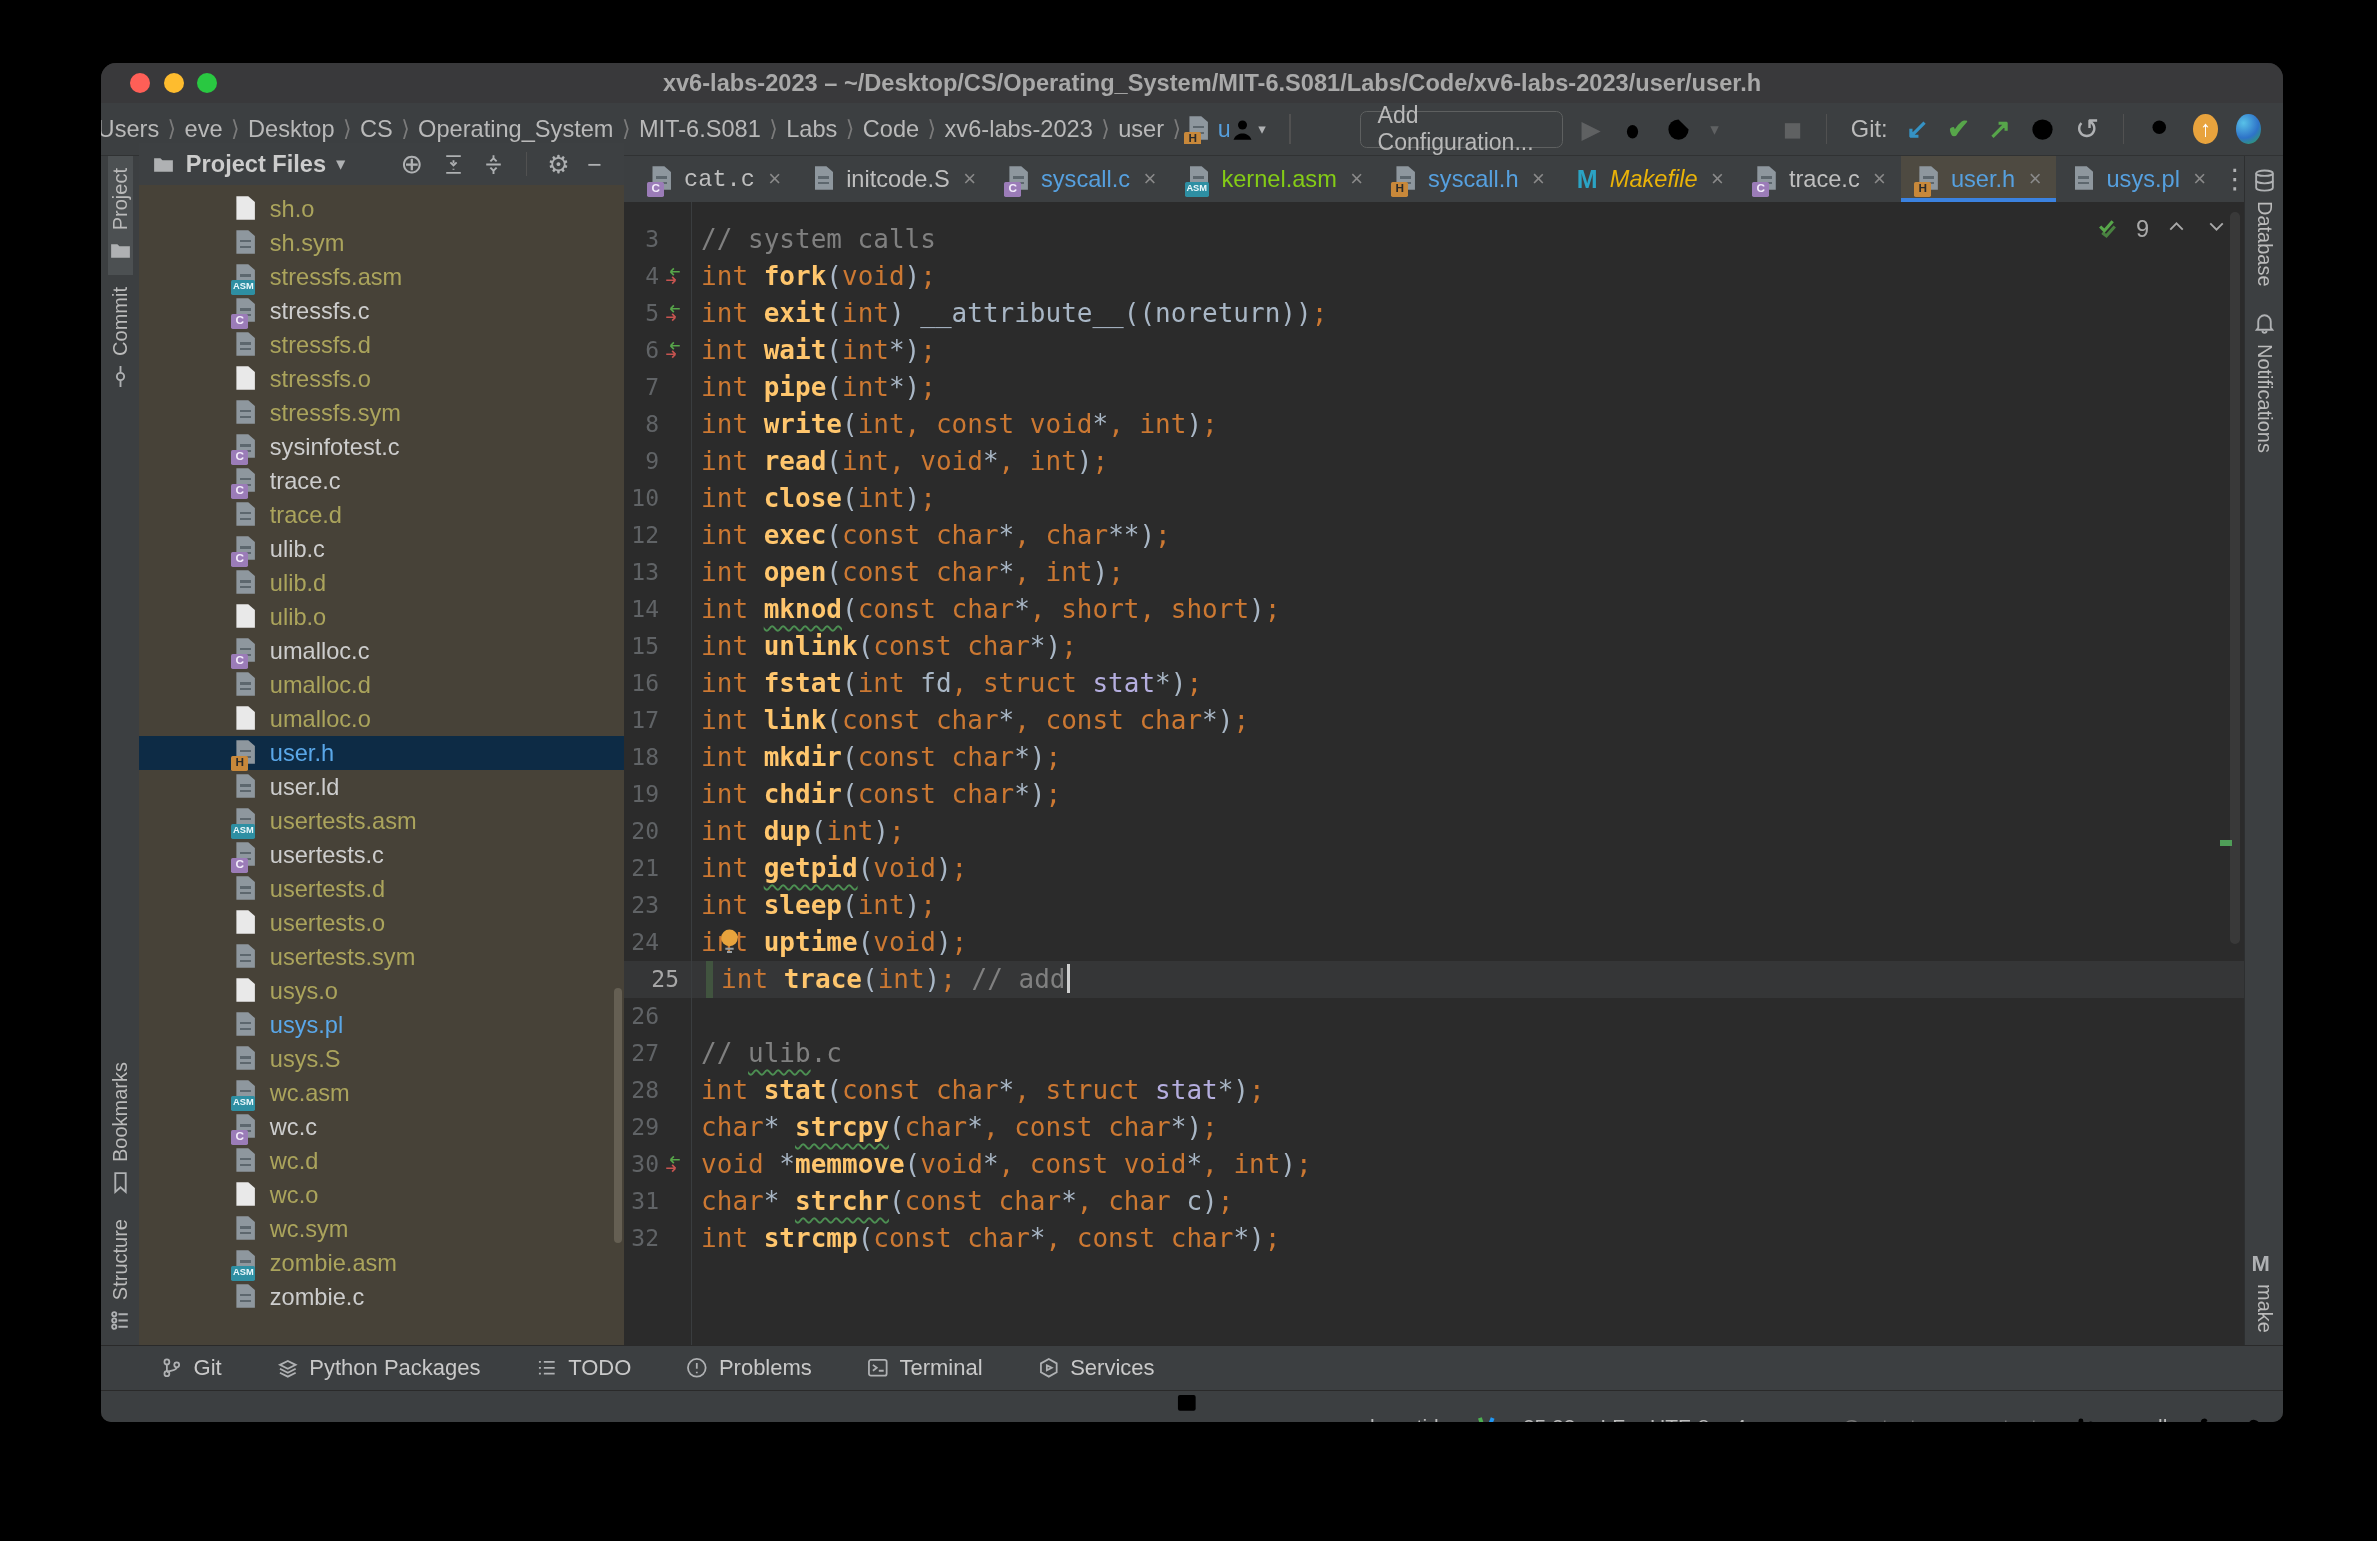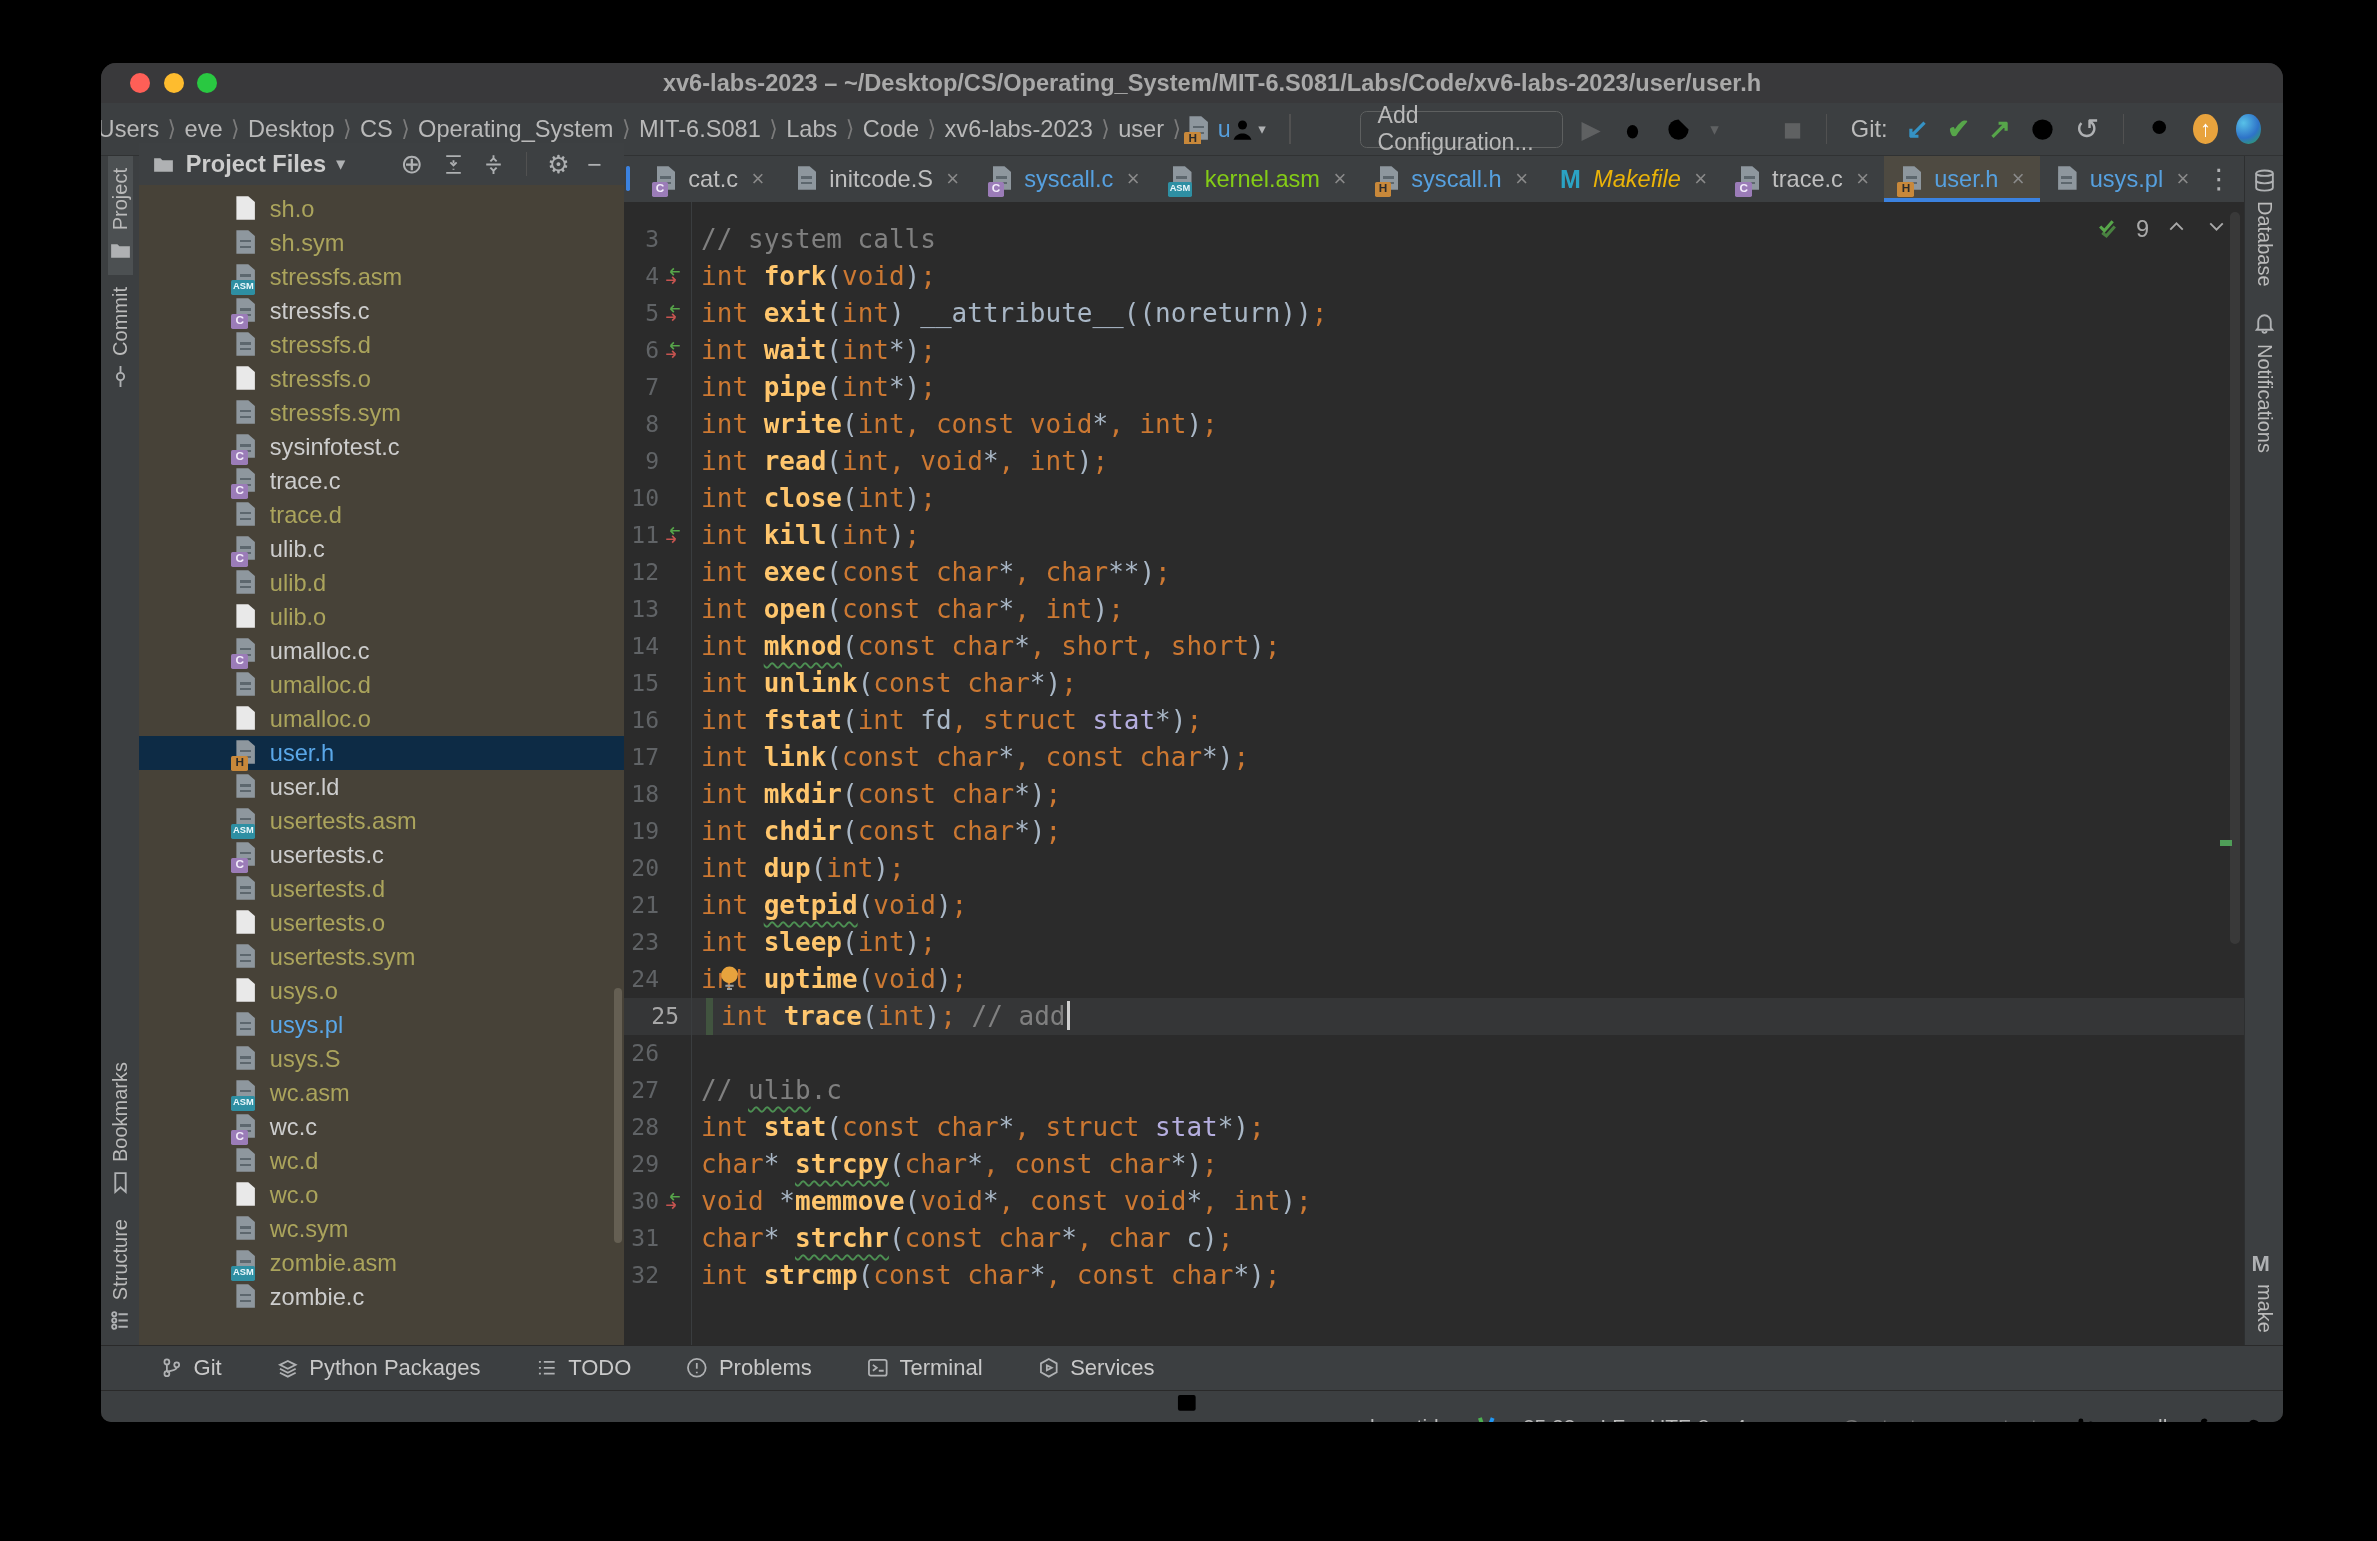--- a/index.html
+++ b/index.html
@@ -482,21 +482,21 @@
   </div>
 
   <div class="tabbar">
     <span class="tab-pin"></span>
     <span id="tabs" style="display:flex;align-items:stretch;">
         <div class="tab">
           <span class="ficon ficon-c">
             <span class="fpage"></span>
             <span class="fbadge b-c">C</span>
           </span>
-          <span style="color: rgb(191, 191, 191);">cat.c</span>
+          <span style="color: rgb(191, 191, 191); font-family: Liberation Mono, monospace;">cat.c</span>
           <span class="tab-close">×</span>
         </div>
         <div class="tab">
           <span class="ficon ficon-txt">
             <span class="fpage"></span>
           </span>
           <span style="color: rgb(191, 191, 191);">initcode.S</span>
           <span class="tab-close">×</span>
         </div>
         <div class="tab">
@@ -614,31 +614,20 @@
           <span class="lnum">9</span>
           <span class="lmark"></span>
           <span class="lbar"></span>
           <span class="codetext"><span class="tk-k">int</span><span class="tk-w"> </span><span class="tk-f">read</span><span class="tk-p">(</span><span class="tk-k">int</span><span class="tk-k">,</span><span class="tk-w"> </span><span class="tk-k">void</span><span class="tk-p">*</span><span class="tk-k">,</span><span class="tk-w"> </span><span class="tk-k">int</span><span class="tk-p">)</span><span class="tk-k">;</span></span>
         </div>
         <div class="codeline">
           <span class="lnum">10</span>
           <span class="lmark"></span>
           <span class="lbar"></span>
           <span class="codetext"><span class="tk-k">int</span><span class="tk-w"> </span><span class="tk-f">close</span><span class="tk-p">(</span><span class="tk-k">int</span><span class="tk-p">)</span><span class="tk-k">;</span></span>
-        </div>
-        <div class="codeline">
-          <span class="lnum">11</span>
-          <span class="lmark">
-            <svg viewBox="0 0 26 26">
-              <path d="M21 8H10M10 8l4-4M10 8l4 4" style="stroke:#57A64A;fill:none;stroke-width:2"></path>
-              <path d="M5 18h11M16 18l-4-4M16 18l-4 4" style="stroke:#C75450;fill:none;stroke-width:2"></path>
-            </svg>
-          </span>
-          <span class="lbar"></span>
-          <span class="codetext"><span class="tk-k">int</span><span class="tk-w"> </span><span class="tk-f">kill</span><span class="tk-p">(</span><span class="tk-k">int</span><span class="tk-p">)</span><span class="tk-k">;</span></span>
         </div>
         <div class="codeline">
           <span class="lnum">12</span>
           <span class="lmark"></span>
           <span class="lbar"></span>
           <span class="codetext"><span class="tk-k">int</span><span class="tk-w"> </span><span class="tk-f">exec</span><span class="tk-p">(</span><span class="tk-k">const</span><span class="tk-w"> </span><span class="tk-k">char</span><span class="tk-p">*</span><span class="tk-k">,</span><span class="tk-w"> </span><span class="tk-k">char</span><span class="tk-p">**)</span><span class="tk-k">;</span></span>
         </div>
         <div class="codeline">
           <span class="lnum">13</span>
           <span class="lmark"></span>

